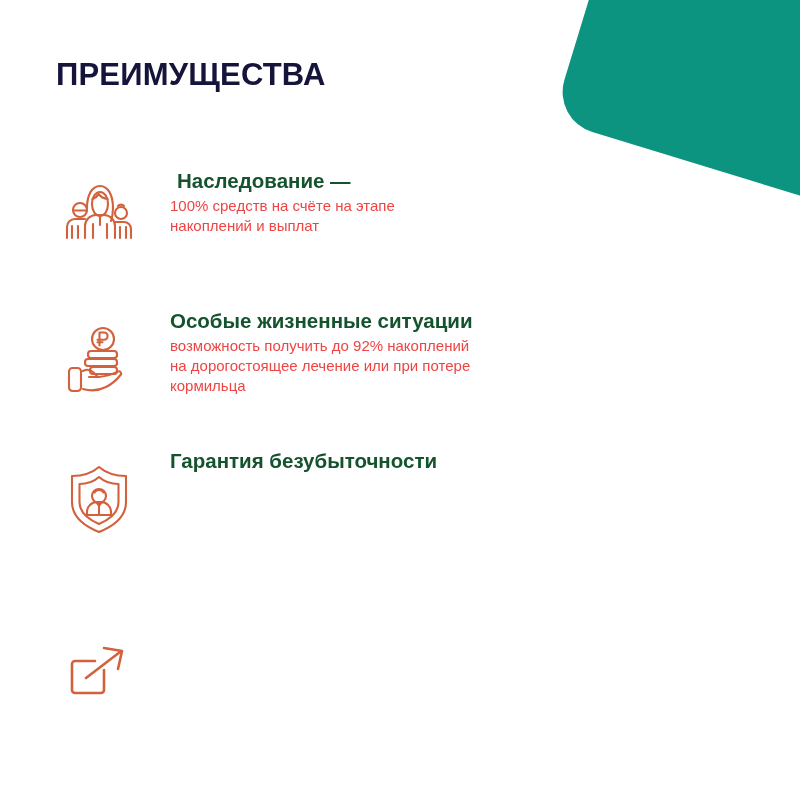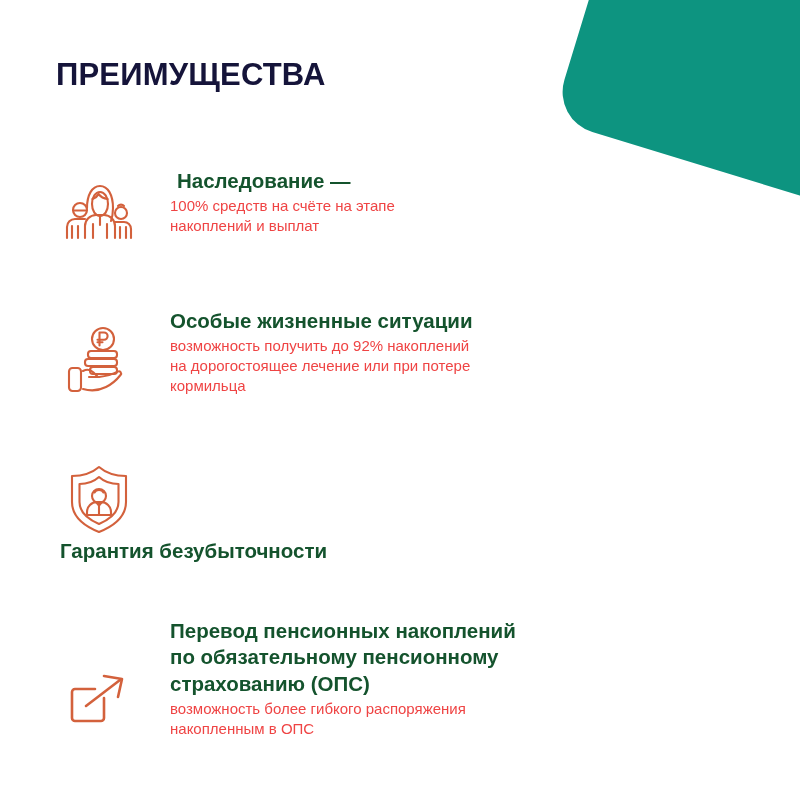--- a/index.html
+++ b/index.html
@@ -69,21 +69,21 @@
   }
 
   .benefit-item {
     position: relative;
     display: flex;
     align-items: flex-start;
     padding-left: 60px;
   }
   .benefit-item.item-1 { margin-top: 8px; }
   .benefit-item.item-2 { margin-top: 56px; }
-  .benefit-item.item-3 { margin-top: 50px; flex-direction: column; }
+  .benefit-item.item-3 { margin-top: 50px; }
   .benefit-item.item-4 { margin-top: 52px; }
 
   .benefit-icon {
     flex: 0 0 auto;
     width: 78px;
     height: 78px;
     display: flex;
     align-items: center;
     justify-content: center;
     margin-right: 32px;
@@ -218,23 +218,16 @@
       <div class="benefit-icon">
         <svg width="66" height="62" viewBox="0 0 66 62" fill="none" stroke="#d3613c" stroke-width="2.6" stroke-linecap="round" stroke-linejoin="round">
 
           <path d="M38 30 v20 a3 3 0 0 1 -3 3 h-26 a3 3 0 0 1 -3 -3 v-26 a3 3 0 0 1 3 -3 h20"></path>
 
           <path d="M20 38 L54 12"></path>
 
           <path d="M38 8 L56 11 L52 29"></path>
         </svg>
       </div>
-      <div class="benefit-text">
-        <div class="benefit-heading">Перевод пенсионных накоплений
-по обязательному пенсионному
-страхованию (ОПС)</div>
-        <div class="benefit-body">возможность более гибкого распоряжения
-накопленным в ОПС</div>
-      </div>
     </div>
 
   </div>
 </div>
 
 </body></html>

